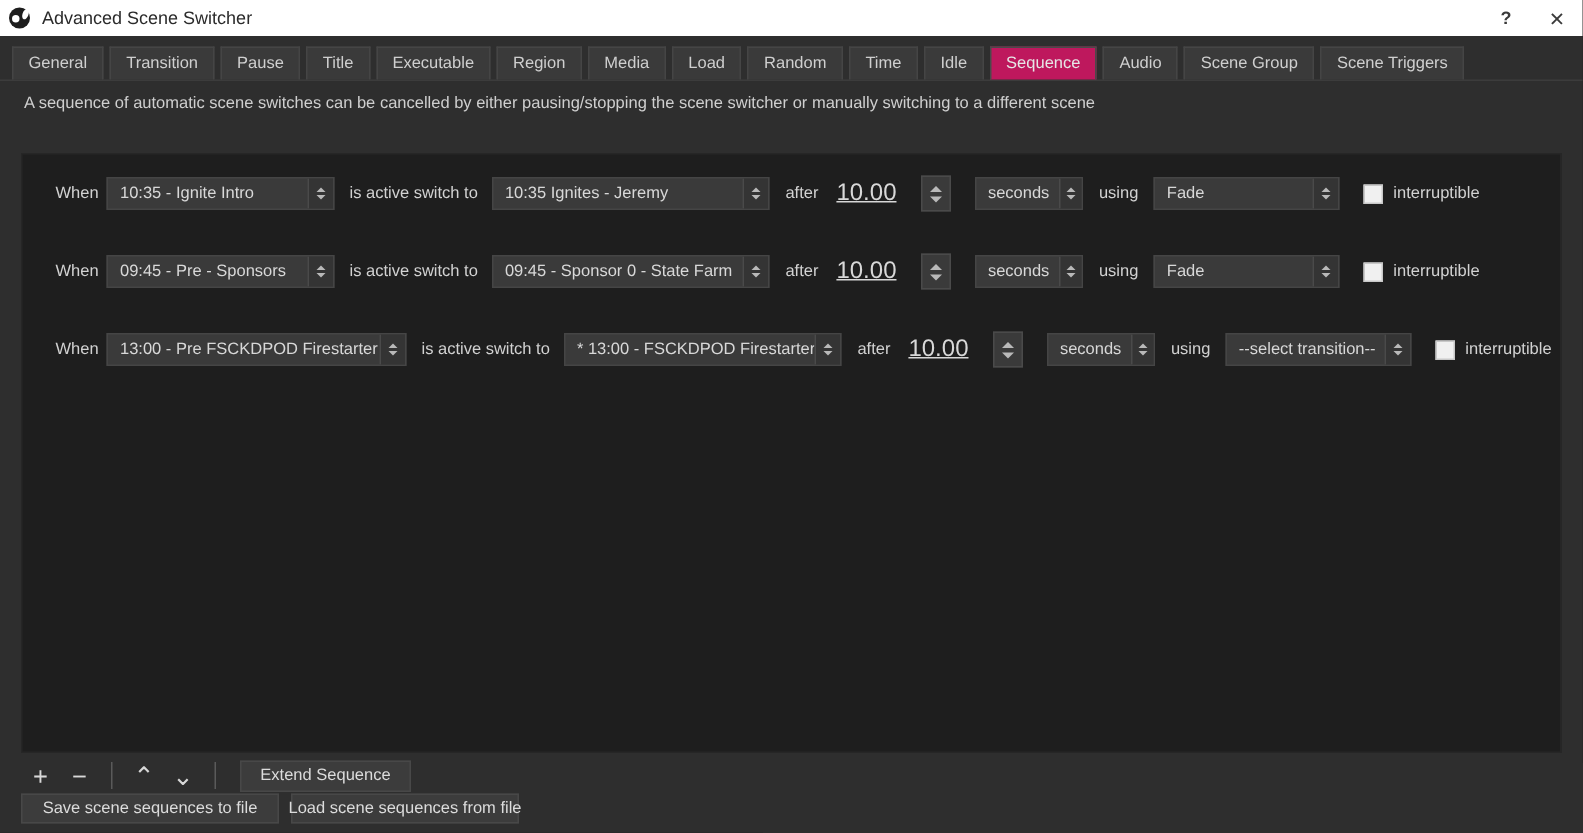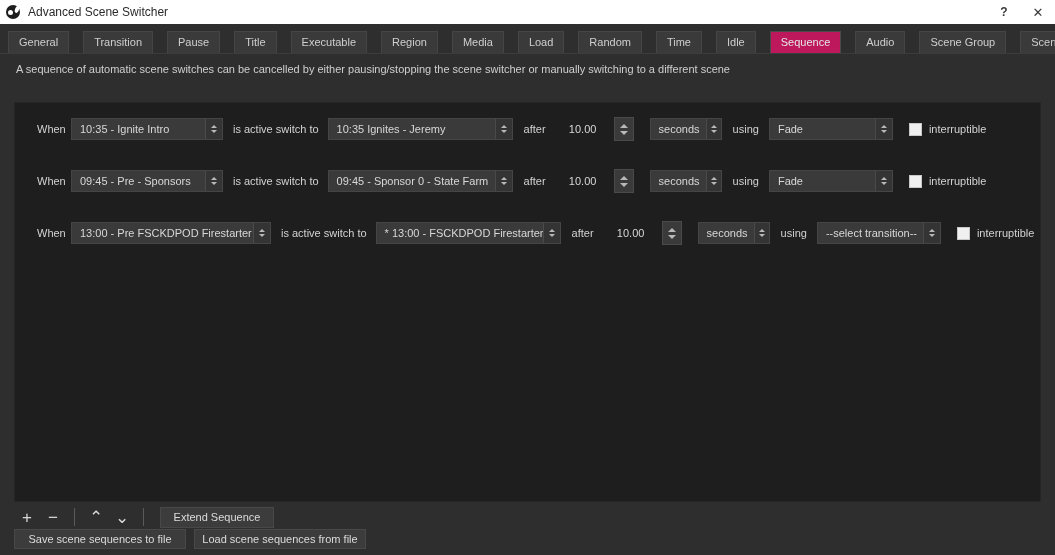--- a/index.html
+++ b/index.html
@@ -77,21 +77,21 @@
     background: #2e2e2e;
     position: relative;
   }
 
   
   .tabbar {
     display: flex;
     align-items: flex-end;
     padding: 8px 0 0 8px;
     height: 30px;
-    gap: 14px;
+    gap: 4px;
     border-bottom: 1px solid #3c3c3c;
   }
   .tab {
     background: #3a3a3a;
     color: #cfcfcf;
     font-size: 11px;
     padding: 4px 10px 5px 10px;
     height: 22px;
     line-height: 13px;
     border: 1px solid #454545;
@@ -187,25 +187,26 @@
   .combo.transition { width: 124px; }
 
   
   .spin {
     display: flex;
     align-items: center;
     height: 24px;
   }
   .spin .num {
     width: 56px;
-    text-align: center;
+    text-align: left;
     color: #d8d8d8;
-    font-size: 11px;
+    font-size: 16px;
     background: transparent;
     padding-right: 6px;
+    text-decoration: underline;
   }
   .spin .btns {
     width: 20px; height: 24px;
     background: #3a3a3a;
     border: 1px solid #4a4a4a;
     display: flex;
     flex-direction: column;
     align-items: center;
     justify-content: center;
     gap: 3px;
@@ -266,21 +267,21 @@
   .btn.extend { width: 114px; margin-left: 8px; }
 
   .filebar {
     position: absolute;
     left: 14px;
     top: 505px;
     display: flex;
     gap: 8px;
   }
   .btn.save-file { width: 172px; height: 20px; }
-  .btn.load-file { width: 172px; height: 20px; }
+  .btn.load-file { width: 152px; height: 20px; }
 </style>
 </head>
 <body>
 
 <div class="titlebar">
   <div class="obs-logo"></div>
   <div class="title-text">Advanced Scene Switcher</div>
   <div class="win-btns">
     <div class="win-btn help">?</div>
     <div class="win-btn">✕</div>

